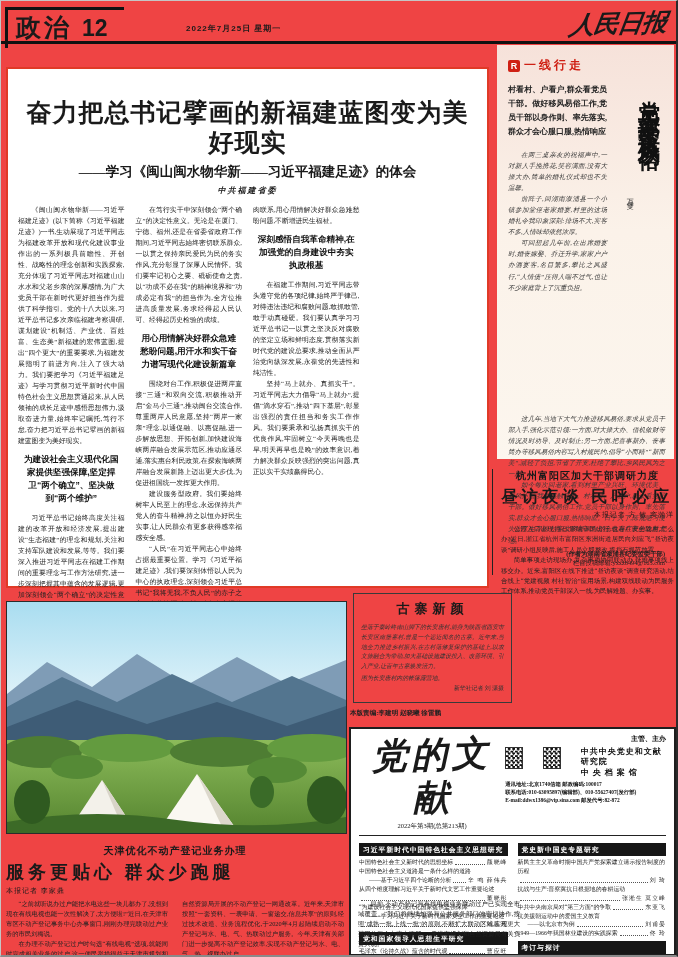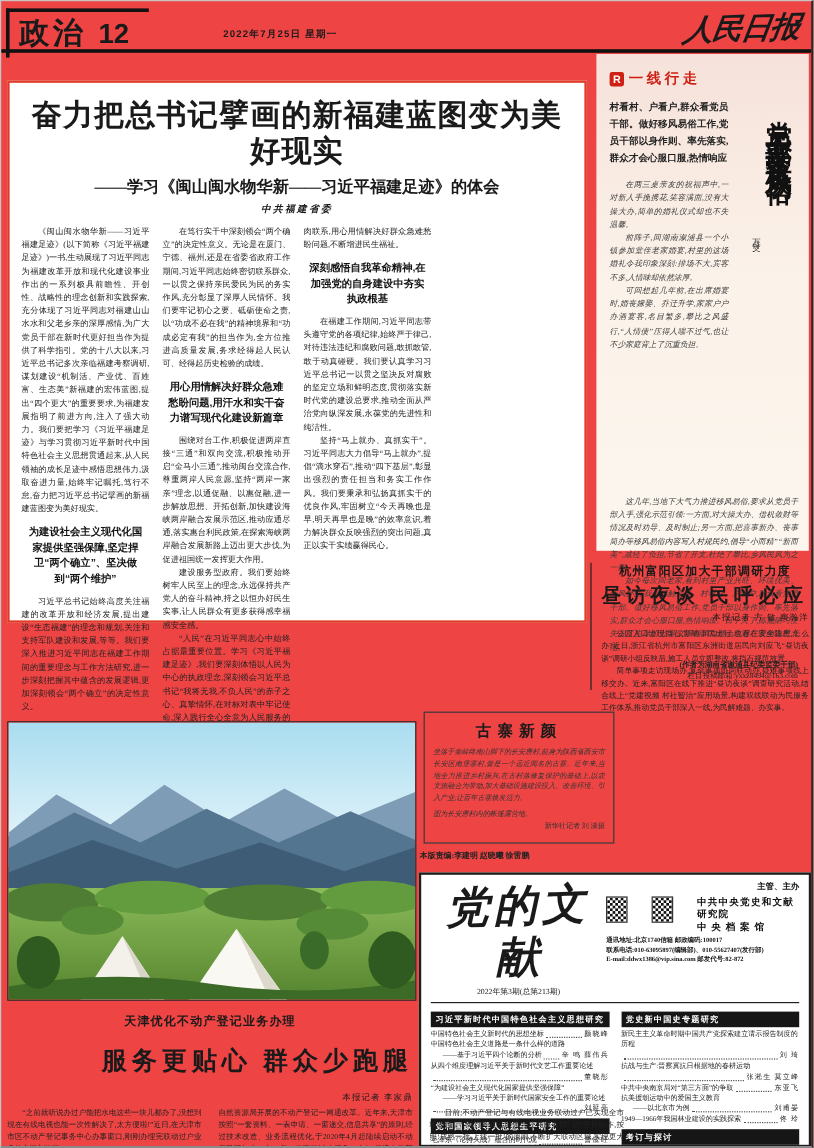--- a/index.html
+++ b/index.html
@@ -13,22 +13,22 @@
   .header-rule{position:absolute;left:0;top:40px;width:100%;height:3px;background:#111;}
   .section-box{position:absolute;left:4px;top:6px;border-left:3px solid #111;border-top:3px solid #111;
                padding:1px 16px 4px 8px;display:flex;align-items:baseline;}
   .section-title{font-size:25px;font-weight:900;letter-spacing:3px;}
   .page-num{font-size:23px;font-weight:900;margin-left:10px;}
   .pub-date{position:absolute;left:185px;top:22px;font-size:8px;font-weight:bold;letter-spacing:1px;}
   .masthead{position:absolute;right:10px;top:6px;font-size:25px;font-weight:900;font-style:italic;
             transform:skewX(-10deg) rotate(-2deg);letter-spacing:-1px;}
 
   
-  .main-article{position:absolute;left:5px;top:66px;width:483px;height:452px;border:2.5px solid #e03a27;
-                box-sizing:border-box;padding:4px 10px;background:#fff;}
+  .main-article{position:absolute;left:5px;top:66px;width:483px;height:521px;border:2.5px solid #e03a27;
+                box-sizing:border-box;padding:20px 10px;background:#fff;}
   .headline{text-align:center;font-size:25px;font-weight:900;letter-spacing:1px;margin:8px 0 2px;line-height:1.2;}
   .subhead{text-align:center;font-size:13.5px;font-weight:bold;margin:6px 0 2px;}
   .byline-c{text-align:center;font-size:8px;font-weight:bold;font-style:italic;margin:4px 0 8px;letter-spacing:2px;}
   .article-cols{column-count:4;column-gap:11px;column-fill:auto;height:428px;
                 font-size:6.8px;line-height:1.62;text-align:justify;color:#222;}
   .body-p{margin:0;text-indent:2em;}
   .col-head{font-size:8.6px;font-weight:900;text-align:center;margin:7px 2px;line-height:1.5;
             font-family:"Liberation Sans","DejaVu Sans",sans-serif;color:#111;}
 
   
@@ -91,22 +91,22 @@
               font-family:"Liberation Sans","DejaVu Sans",sans-serif;letter-spacing:1px;}
   .j-item{display:flex;align-items:flex-end;font-size:5.9px;line-height:1.5;color:#222;}
   .j-item .t{white-space:normal;}
   .j-item .t.indent{padding-left:10px;}
   .j-item .dots{flex:1;min-width:8px;border-bottom:1px dotted #555;margin:0 2px 2px;}
   .j-item .a{white-space:nowrap;letter-spacing:1px;}
 
   
   .tianjin{position:absolute;left:5px;top:841px;width:338px;height:112px;}
   .tj-kicker{text-align:center;font-size:10px;font-weight:bold;letter-spacing:1px;margin:2px 0 0;}
-  .tj-title{text-align:right;font-size:21px;font-weight:900;letter-spacing:4px;margin:12px 0;}
-  .tj-byline{text-align:right;font-size:7px;margin:0 0 3px;letter-spacing:1px;}
+  .tj-title{text-align:left;font-size:18px;font-weight:900;letter-spacing:4px;margin:2px 0;}
+  .tj-byline{text-align:left;font-size:7px;margin:0 0 3px;letter-spacing:1px;}
   .tj-cols{column-count:2;column-gap:14px;column-fill:auto;height:66px;font-size:6.3px;line-height:1.6;
            text-align:justify;color:#222;}
   .tj-cols p{margin:0;text-indent:2em;}
 </style>
 </head>
 <body>
 
 <div class="page">
 
   <div class="header">

